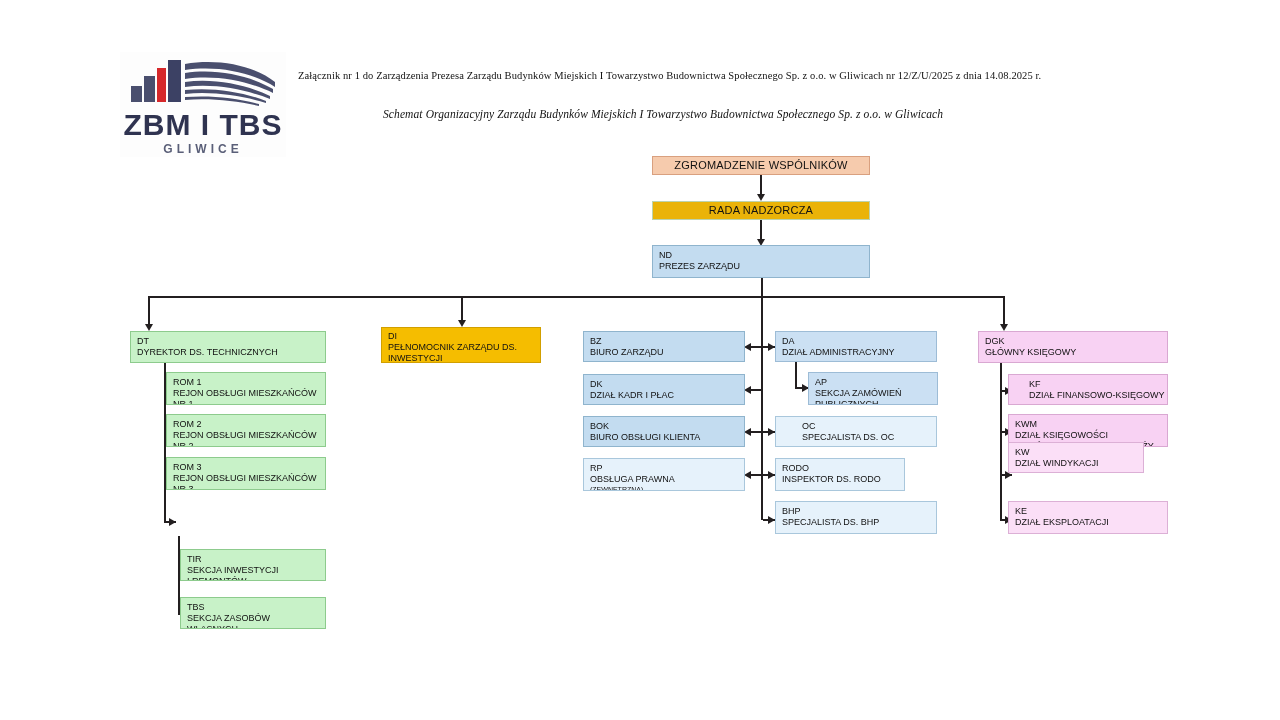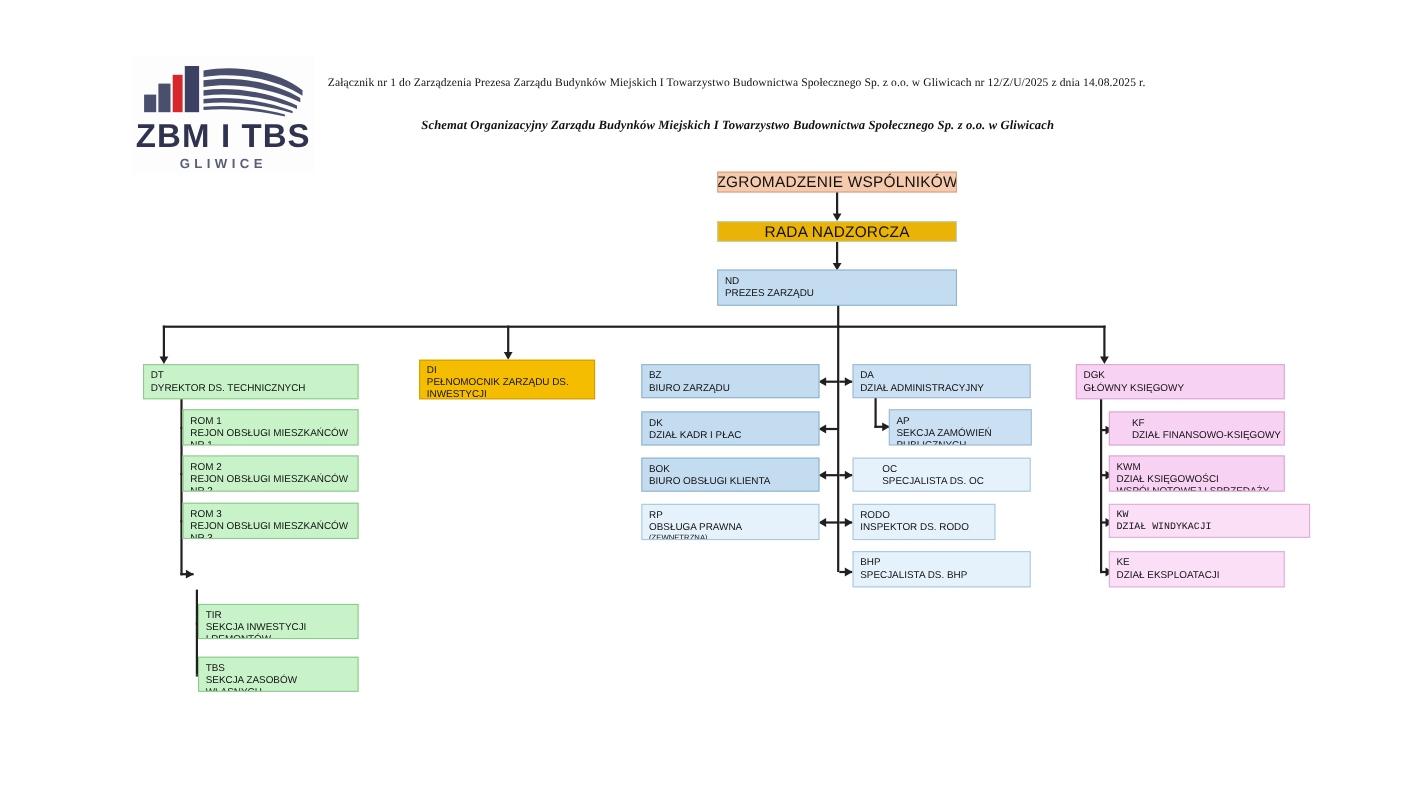--- a/index.html
+++ b/index.html
@@ -32,38 +32,38 @@
   }
 
   
   .hdr-line{
     position:absolute;
     font-family:"Liberation Serif", serif;
     color:#111;
     white-space:nowrap;
   }
   #hdr-annex{left:298px;top:70px;font-size:10.5px;letter-spacing:.1px;}
-  #hdr-title{left:383px;top:108px;font-size:11.5px;font-weight:bold;font-style:italic;letter-spacing:.1px;}
+  #hdr-title{left:383px;top:108px;font-size:11.5px;font-weight:normal;font-style:italic;letter-spacing:.1px;}
 
   
   .node{
     position:absolute;
     box-sizing:border-box;
     border:1px solid #9aa0a6;
     color:#111;
     font-size:9px;
     line-height:11px;
     padding:4px 0 0 6px;
     overflow:hidden;
     font-family:"Liberation Sans", sans-serif;
   }
   .node .ln{display:block;white-space:nowrap;}
   .node.center{
     display:flex;align-items:center;justify-content:center;
-    padding:0;text-align:center;font-size:14px;letter-spacing:.2px;
+    padding:0;text-align:center;font-size:11px;letter-spacing:.2px;
   }
   .node .small{font-size:7px;line-height:9px;}
 
   
   .c-peach {background:#f6cbad;border-color:#d9a07f;}
   .c-green2{background:#eab308;border-color:#bcd3ae;}
   .c-blue  {background:#c3dcf0;border-color:#8fb4cd;}
   .c-blue2 {background:#cbe0f3;border-color:#9dbcd6;}
   .c-blue3 {background:#e6f2fb;border-color:#a9c7dc;}
   .c-mint  {background:#c8f2c8;border-color:#8dcb8d;}
@@ -280,21 +280,21 @@
   <div class="hline" style="left:1000px;top:431px;width:12px;"></div>
   <div class="arrow right" style="left:1005px;top:428px;"></div>
   <div class="node c-pink" style="left:1008px;top:414px;width:160px;height:33px;">
     <span class="ln">KWM</span>
     <span class="ln">DZIAŁ KSIĘGOWOŚCI</span>
     <span class="ln">WSPÓLNOTOWEJ I SPRZEDAŻY</span>
   </div>
 
   <div class="hline" style="left:1000px;top:474px;width:12px;"></div>
   <div class="arrow right" style="left:1005px;top:471px;"></div>
-  <div class="node c-pink2" style="left:1008px;top:458px;width:183px;height:31px;font-family:Liberation Mono, monospace;">
+  <div class="node c-pink2" style="left:1008px;top:442px;width:136px;height:31px;">
     <span class="ln">KW</span>
     <span class="ln">DZIAŁ WINDYKACJI</span>
   </div>
 
   <div class="hline" style="left:1000px;top:519px;width:12px;"></div>
   <div class="arrow right" style="left:1005px;top:516px;"></div>
   <div class="node c-pink2" style="left:1008px;top:501px;width:160px;height:33px;">
     <span class="ln">KE</span>
     <span class="ln">DZIAŁ EKSPLOATACJI</span>
   </div>

